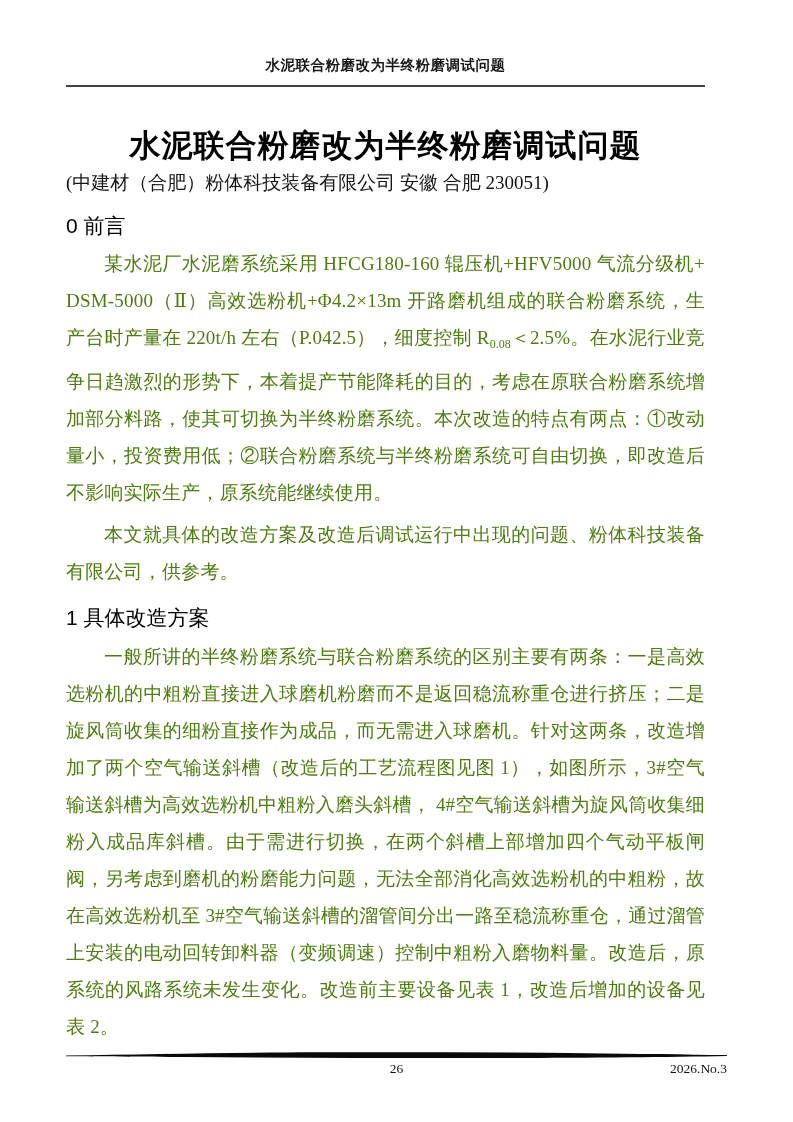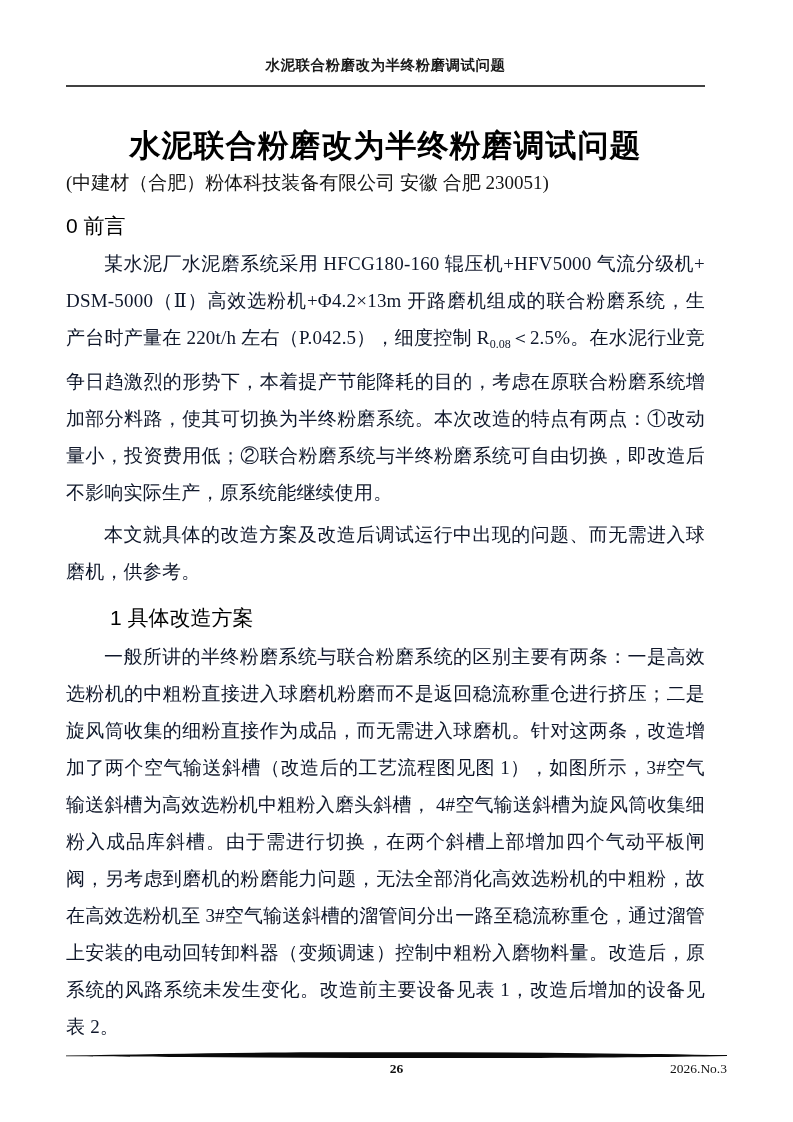--- a/index.html
+++ b/index.html
@@ -58,29 +58,29 @@
   }
   
   .section-heading {
     font-family: "Liberation Sans", "DejaVu Sans", sans-serif;
     font-size: 21px;
     font-weight: 400;
     line-height: 28px;
     color: #000;
   }
   .section-heading.first { margin-top: 16px; }
-  .section-heading.later { margin-top: 14px; margin-bottom: 6px; margin-left: 44px; }
+  .section-heading.later { margin-top: 14px; margin-bottom: 6px; }
   
   .para {
     margin-top: 5px;
     font-size: 19px;
     line-height: 37px;
     text-align: justify;
     text-indent: 2em;
-    color: #0f172a;
+    color: #4d7c0f;
     letter-spacing: 0.2px;
   }
   .para .subscript {
     font-size: 12px;
     vertical-align: -4px;
     letter-spacing: 0;
   }
   
   .page-footer {
     position: absolute;
@@ -92,21 +92,20 @@
     position: relative;
     height: 20px;
     margin-top: 2px;
     font-size: 13.5px;
     color: #111;
   }
   .page-number {
     position: absolute;
     left: 50%; transform: translateX(-50%);
     top: 0;
-    font-weight: bold;
   }
   .issue-label {
     position: absolute;
     right: 0; top: 0;
   }
 </style>
 </head>
 <body>
 
 <div class="page">
@@ -118,21 +117,21 @@
 
   <h1 class="article-title">水泥联合粉磨改为半终粉磨调试问题</h1>
 
 
   <div class="affiliation">(中建材（合肥）粉体科技装备有限公司 安徽 合肥 230051)</div>
 
   <h2 class="section-heading first">0 前言</h2>
 
   <p class="para"><span>某水泥厂水泥磨系统采用 HFCG180-160 辊压机+HFV5000 气流分级机+ DSM-5000（Ⅱ）高效选粉机+Φ4.2×13m 开路磨机组成的联合粉磨系统，生产台时产量在 220t/h 左右（P.042.5），细度控制 R</span><sub class="subscript">0.08</sub><span>＜2.5%。在水泥行业竞争日趋激烈的形势下，本着提产节能降耗的目的，考虑在原联合粉磨系统增加部分料路，使其可切换为半终粉磨系统。本次改造的特点有两点：①改动量小，投资费用低；②联合粉磨系统与半终粉磨系统可自由切换，即改造后不影响实际生产，原系统能继续使用。</span></p>
 
-  <p class="para">本文就具体的改造方案及改造后调试运行中出现的问题、而无需进入球磨机，供参考。</p>
+  <p class="para">本文就具体的改造方案及改造后调试运行中出现的问题、粉体科技装备有限公司，供参考。</p>
 
   <h2 class="section-heading later">1 具体改造方案</h2>
 
   <p class="para">一般所讲的半终粉磨系统与联合粉磨系统的区别主要有两条：一是高效选粉机的中粗粉直接进入球磨机粉磨而不是返回稳流称重仓进行挤压；二是旋风筒收集的细粉直接作为成品，而无需进入球磨机。针对这两条，改造增加了两个空气输送斜槽（改造后的工艺流程图见图 1），如图所示，3#空气输送斜槽为高效选粉机中粗粉入磨头斜槽， 4#空气输送斜槽为旋风筒收集细粉入成品库斜槽。由于需进行切换，在两个斜槽上部增加四个气动平板闸阀，另考虑到磨机的粉磨能力问题，无法全部消化高效选粉机的中粗粉，故在高效选粉机至 3#空气输送斜槽的溜管间分出一路至稳流称重仓，通过溜管上安装的电动回转卸料器（变频调速）控制中粗粉入磨物料量。改造后，原系统的风路系统未发生变化。改造前主要设备见表 1，改造后增加的设备见表 2。</p>
 
   <div class="page-footer">
     <svg class="footer-rule-svg" viewBox="0 0 661 8" preserveAspectRatio="none">
       <path d="M0,4.6 C80,3.2 170,1.6 250,1.3 C340,0.9 430,1.4 520,2.2 C570,2.7 620,3.4 661,4.1
                L661,5.0 C600,6.2 520,6.9 430,7.0 C330,7.1 220,6.8 120,6.1 C75,5.8 30,5.4 0,5.3 Z" fill="#0a0a0a"></path>
     </svg>

